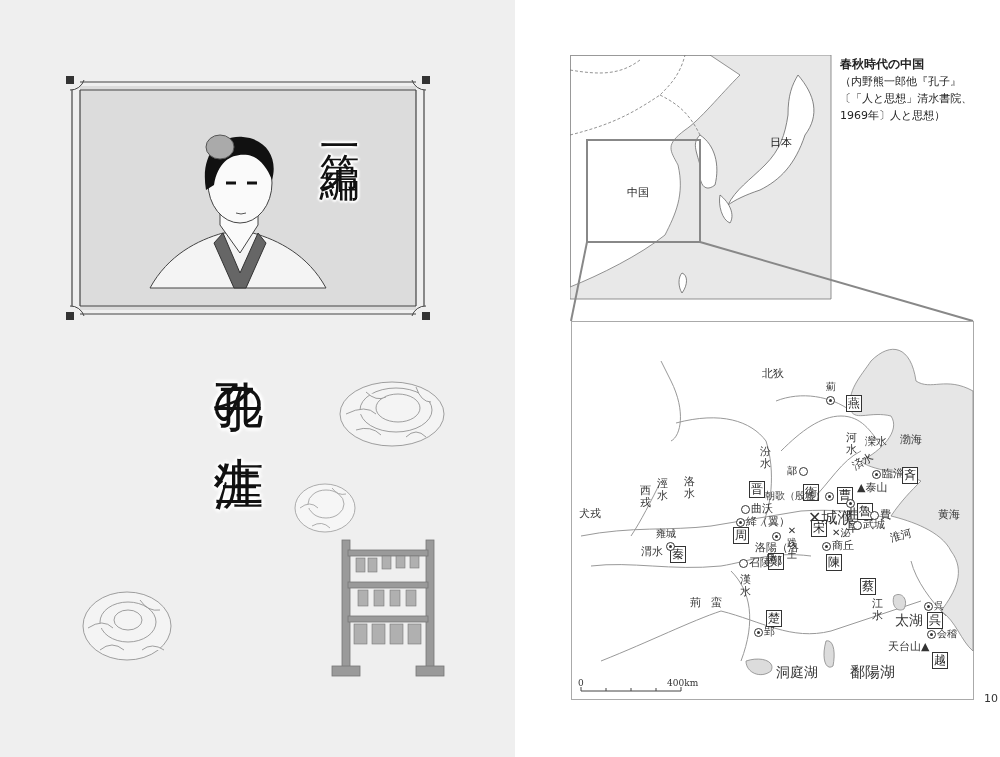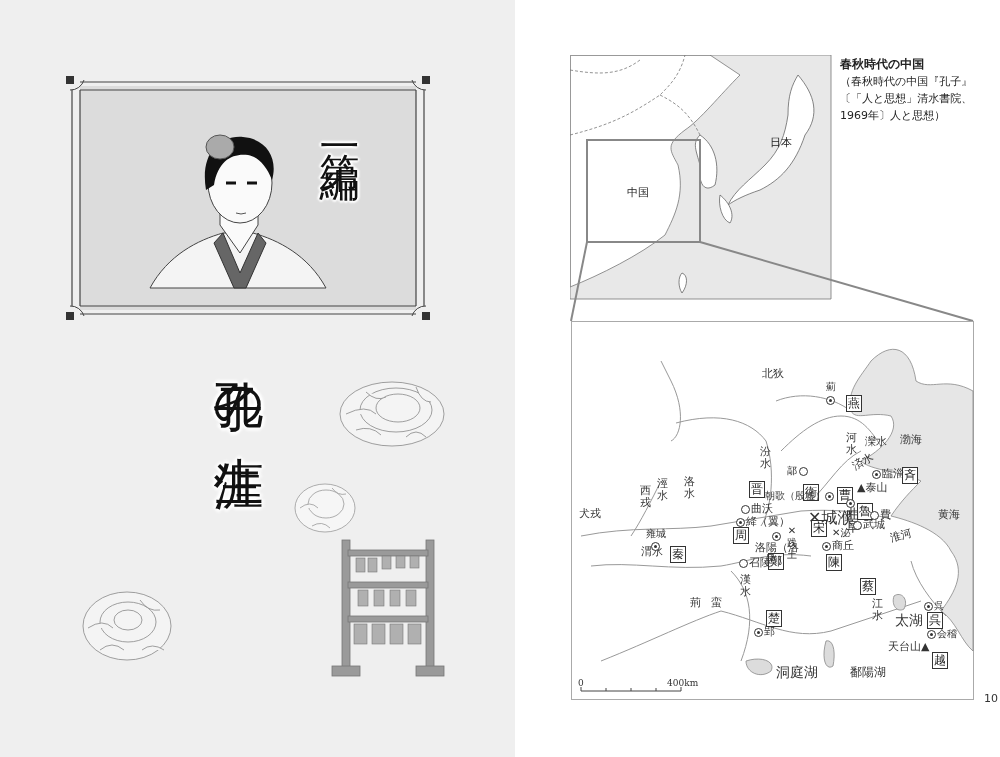--- a/index.html
+++ b/index.html
@@ -125,21 +125,21 @@
 <div class="inset-label" style="left:627px;top:185px">中国</div>
 <div class="inset-label" style="left:770px;top:135px">日本</div>
 
 <svg class="abs" style="left:560px;top:235px" width="420" height="95" viewBox="0 0 420 95">
   <line x1="27" y1="7" x2="11" y2="86" stroke="#888" stroke-width="2"></line>
   <line x1="140" y1="7" x2="413" y2="86" stroke="#888" stroke-width="2"></line>
 </svg>
 
 <div class="caption">
   <div class="title">春秋時代の中国</div>
-  <div>（春秋時代の中国『孔子』</div>
+  <div>（内野熊一郎他『孔子』</div>
   <div>〔「人と思想」清水書院、</div>
   <div>1969年〕人と思想）</div>
 </div>
 
 <svg class="abs" style="left:571px;top:321px" width="403" height="379" viewBox="0 0 403 379">
   <rect x="0.5" y="0.5" width="402" height="378" fill="#ffffff" stroke="#aaa" stroke-width="1"></rect>
 
   <path d="M300 40 C320 20 340 25 345 60 C360 70 375 55 402 70 L402 330 C390 320 385 300 370 290 C385 270 395 250 380 230 C370 210 340 200 320 195 C330 180 340 170 350 160 C330 150 300 150 290 140 C310 130 330 110 320 95 C300 90 285 100 280 90 C275 70 290 55 300 40 Z" fill="#e6e6e6" stroke="#888" stroke-width="0.8"></path>
 
   <g fill="none" stroke="#999" stroke-width="1">
@@ -165,21 +165,21 @@
 
 <div class="map-label" style="left:762px;top:368px">北狄</div>
 <div class="map-label" style="left:579px;top:508px">犬戎</div>
 <div class="map-label" style="left:640px;top:485px;width:12px;white-space:normal">西戎</div>
 <div class="map-label" style="left:690px;top:597px;letter-spacing:10px">荊蛮</div>
 
 <div class="map-label" style="left:900px;top:434px">渤海</div>
 <div class="map-label" style="left:938px;top:509px">黄海</div>
 
 <div class="map-label" style="left:776px;top:666px;font-size:14px">洞庭湖</div>
-<div class="map-label" style="left:850px;top:666px;font-size:12px">鄱陽湖</div>
+<div class="map-label" style="left:850px;top:666px;font-size:15px">鄱陽湖</div>
 <div class="map-label" style="left:895px;top:614px;font-size:14px">太湖</div>
 
 <div class="map-label" style="left:760px;top:446px;width:12px;white-space:normal">汾水</div>
 <div class="map-label" style="left:657px;top:478px;width:12px;white-space:normal">涇水</div>
 <div class="map-label" style="left:684px;top:476px;width:12px;white-space:normal">洛水</div>
 <div class="map-label" style="left:641px;top:546px">渭水</div>
 <div class="map-label" style="left:846px;top:432px;width:12px;white-space:normal">河水</div>
 <div class="map-label" style="left:865px;top:436px">灤水</div>
 <div class="map-label" style="left:852px;top:456px;transform:rotate(-30deg)">済水</div>
 <div class="map-label" style="left:890px;top:530px;transform:rotate(-15deg)">淮河</div>
@@ -202,21 +202,21 @@
 <div class="state" style="left:927px;top:612px">呉</div>
 <div class="state" style="left:932px;top:652px">越</div>
 
 <div class="map-label" style="left:826px;top:394px"><span class="city-mark capital"></span><span style="position:absolute;left:0;top:-13px;font-size:10px">薊</span></div>
 <div class="map-label" style="left:872px;top:468px"><span class="city-mark capital"></span><span>臨淄</span></div>
 <div class="map-label" style="left:787px;top:465px;font-size:10px"><span>鄗</span><span class="city-mark" style="margin-left:2px"></span></div>
 <div class="map-label" style="left:765px;top:490px;font-size:10px"><span>朝歌（殷墟）</span><span class="city-mark capital"></span></div>
 <div class="map-label" style="left:741px;top:503px"><span class="city-mark"></span><span>曲沃</span></div>
 <div class="map-label" style="left:736px;top:516px"><span class="city-mark capital"></span><span>絳（翼）</span></div>
 <div class="map-label" style="left:755px;top:530px;width:44px;white-space:normal;text-align:center"><span class="city-mark capital"></span><br><span>洛陽（洛邑）</span></div>
-<div class="map-label" style="left:636px;top:528px;font-size:10px;width:40px;white-space:normal;text-align:center"><span>雍城</span><br><span class="city-mark capital"></span></div>
+<div class="map-label" style="left:636px;top:528px;font-size:10px;width:40px;white-space:normal;text-align:right"><span>雍城</span><br><span class="city-mark capital"></span></div>
 <div class="map-label" style="left:846px;top:496px;font-size:14px;width:24px;white-space:normal;text-align:left"><span class="city-mark capital"></span><br><span>曲阜</span></div>
 <div class="map-label" style="left:870px;top:509px"><span class="city-mark"></span><span>費</span></div>
 <div class="map-label" style="left:853px;top:519px"><span class="city-mark"></span><span>武城</span></div>
 <div class="map-label" style="left:822px;top:540px"><span class="city-mark capital"></span><span>商丘</span></div>
 <div class="map-label" style="left:739px;top:557px"><span class="city-mark"></span><span>召陵</span></div>
 <div class="map-label" style="left:754px;top:626px"><span class="city-mark capital"></span><span>郢</span></div>
 <div class="map-label" style="left:924px;top:600px;font-size:10px"><span class="city-mark capital"></span><span>呉</span></div>
 <div class="map-label" style="left:927px;top:628px;font-size:10px"><span class="city-mark capital"></span><span>会稽</span></div>
 
 <div class="map-label" style="left:808px;top:512px;font-size:16px"><span>✕</span><span>城濮</span></div>

